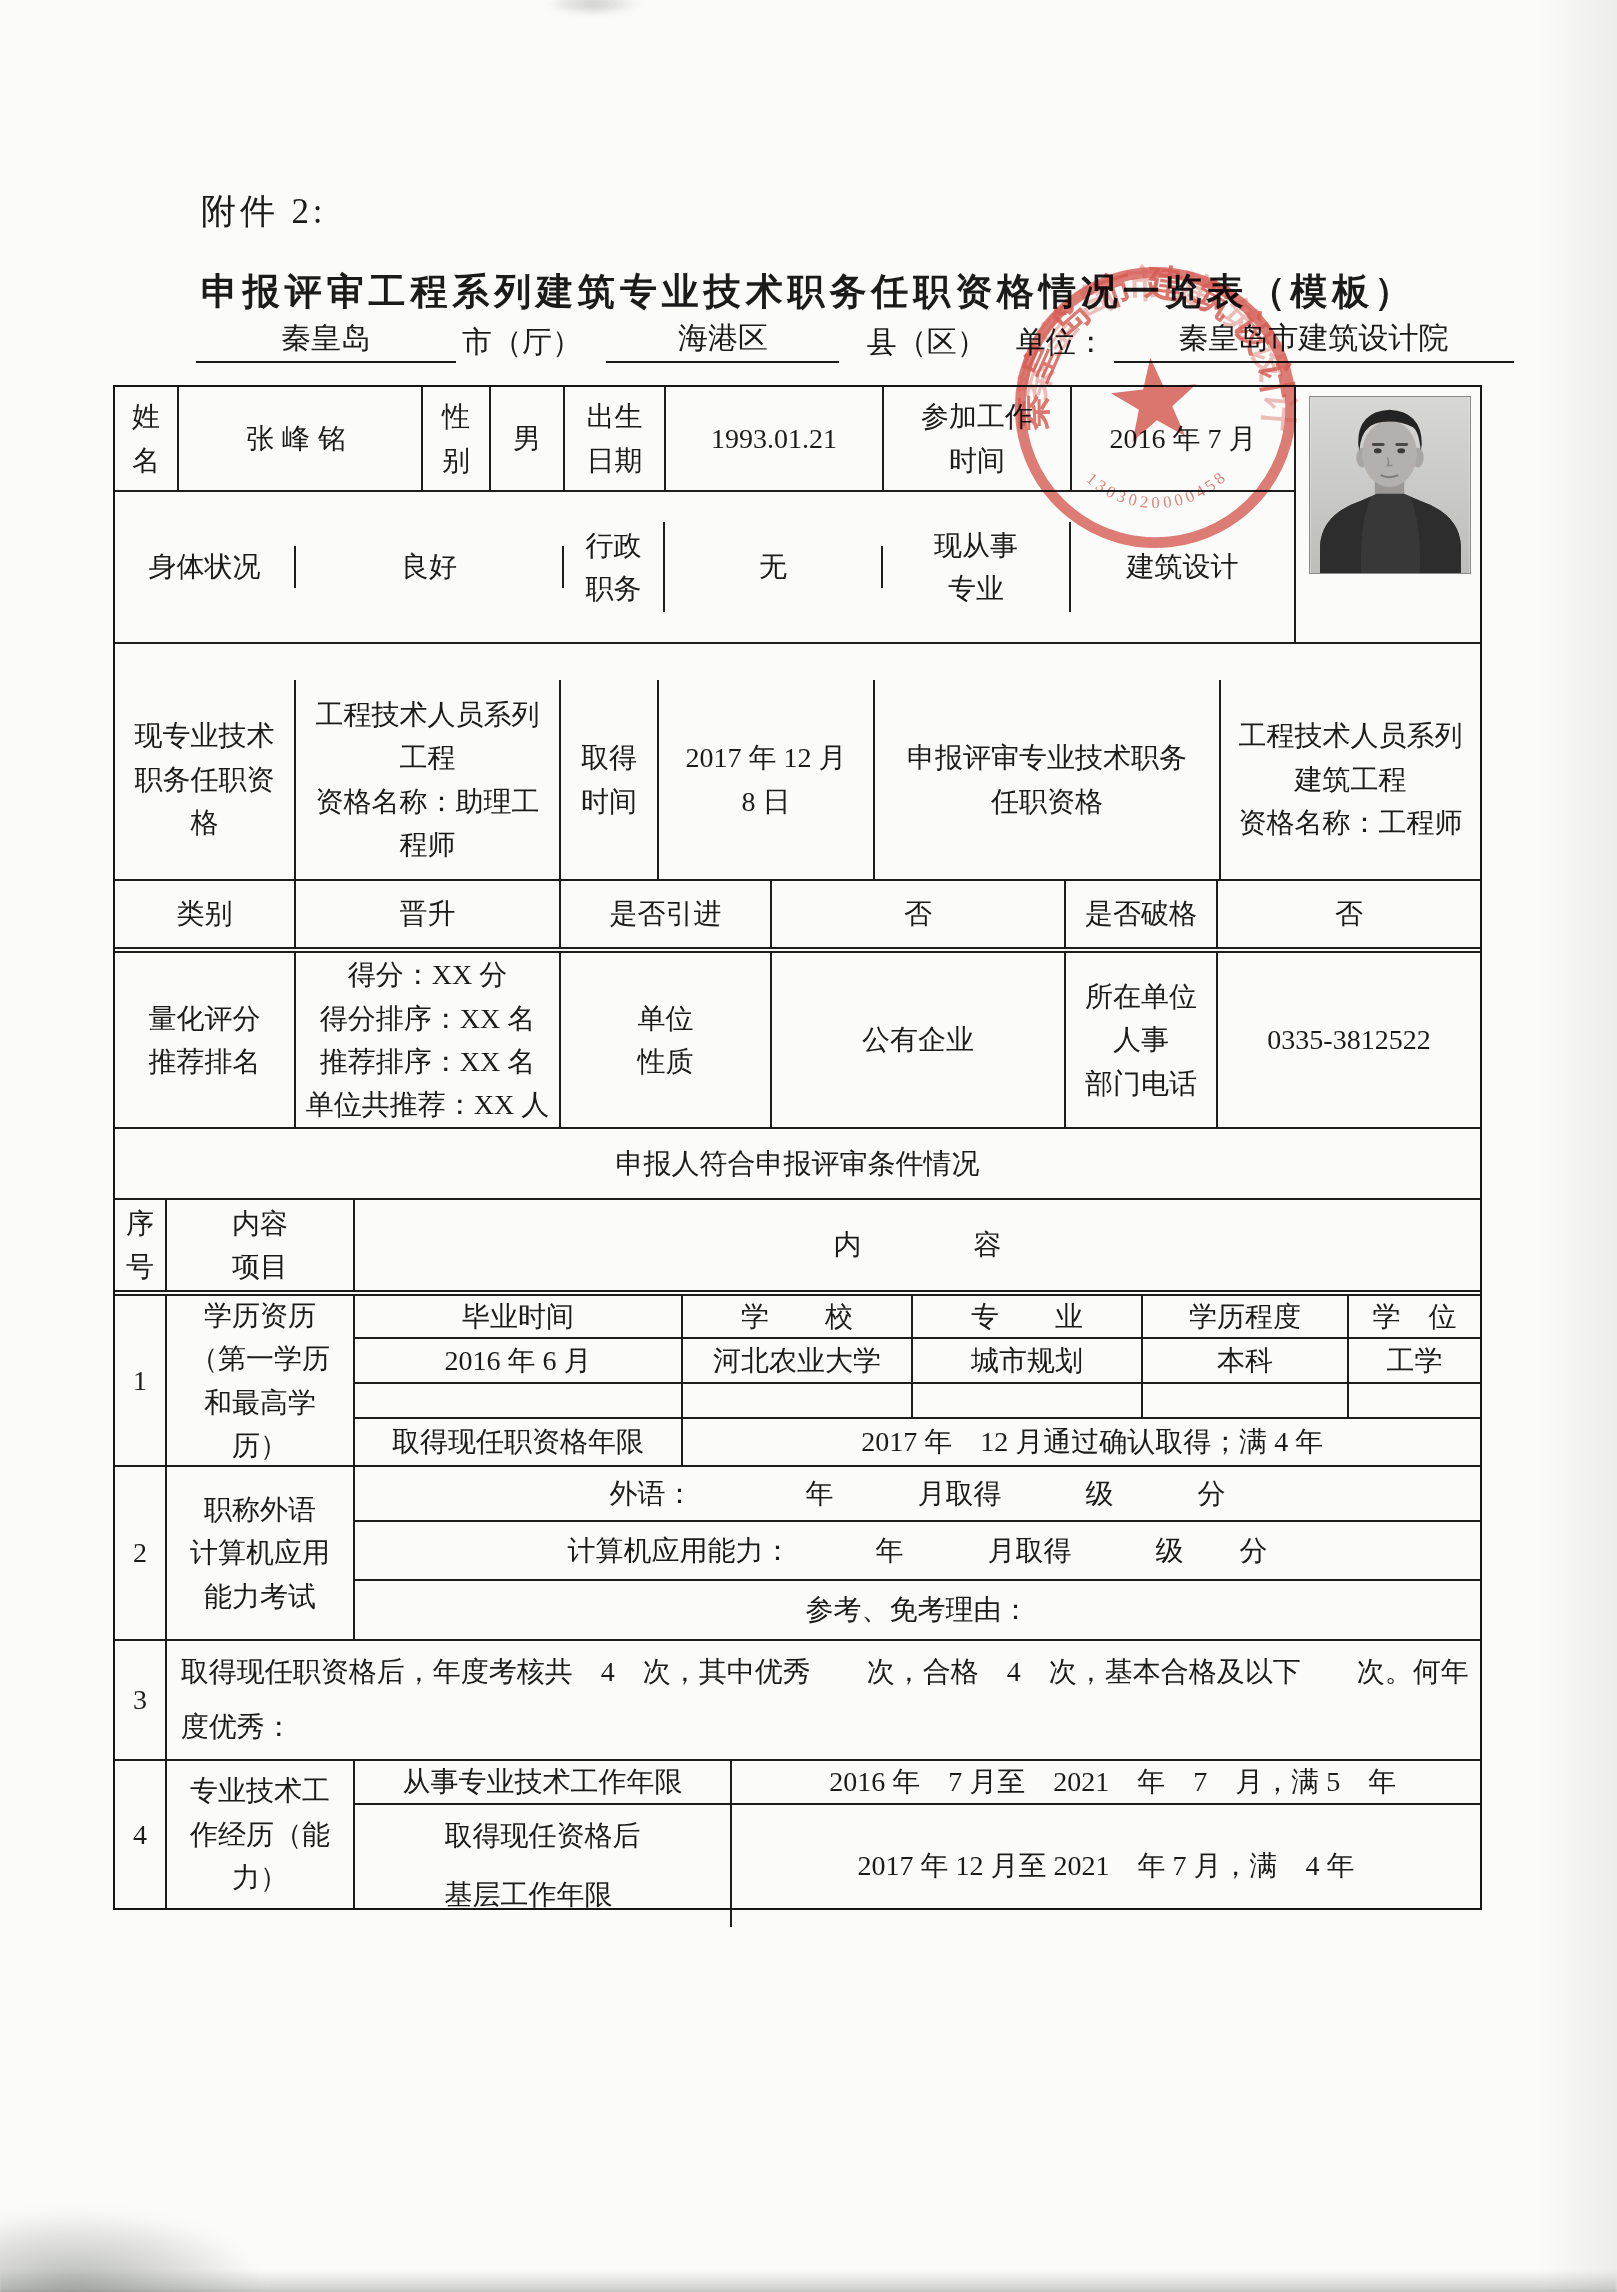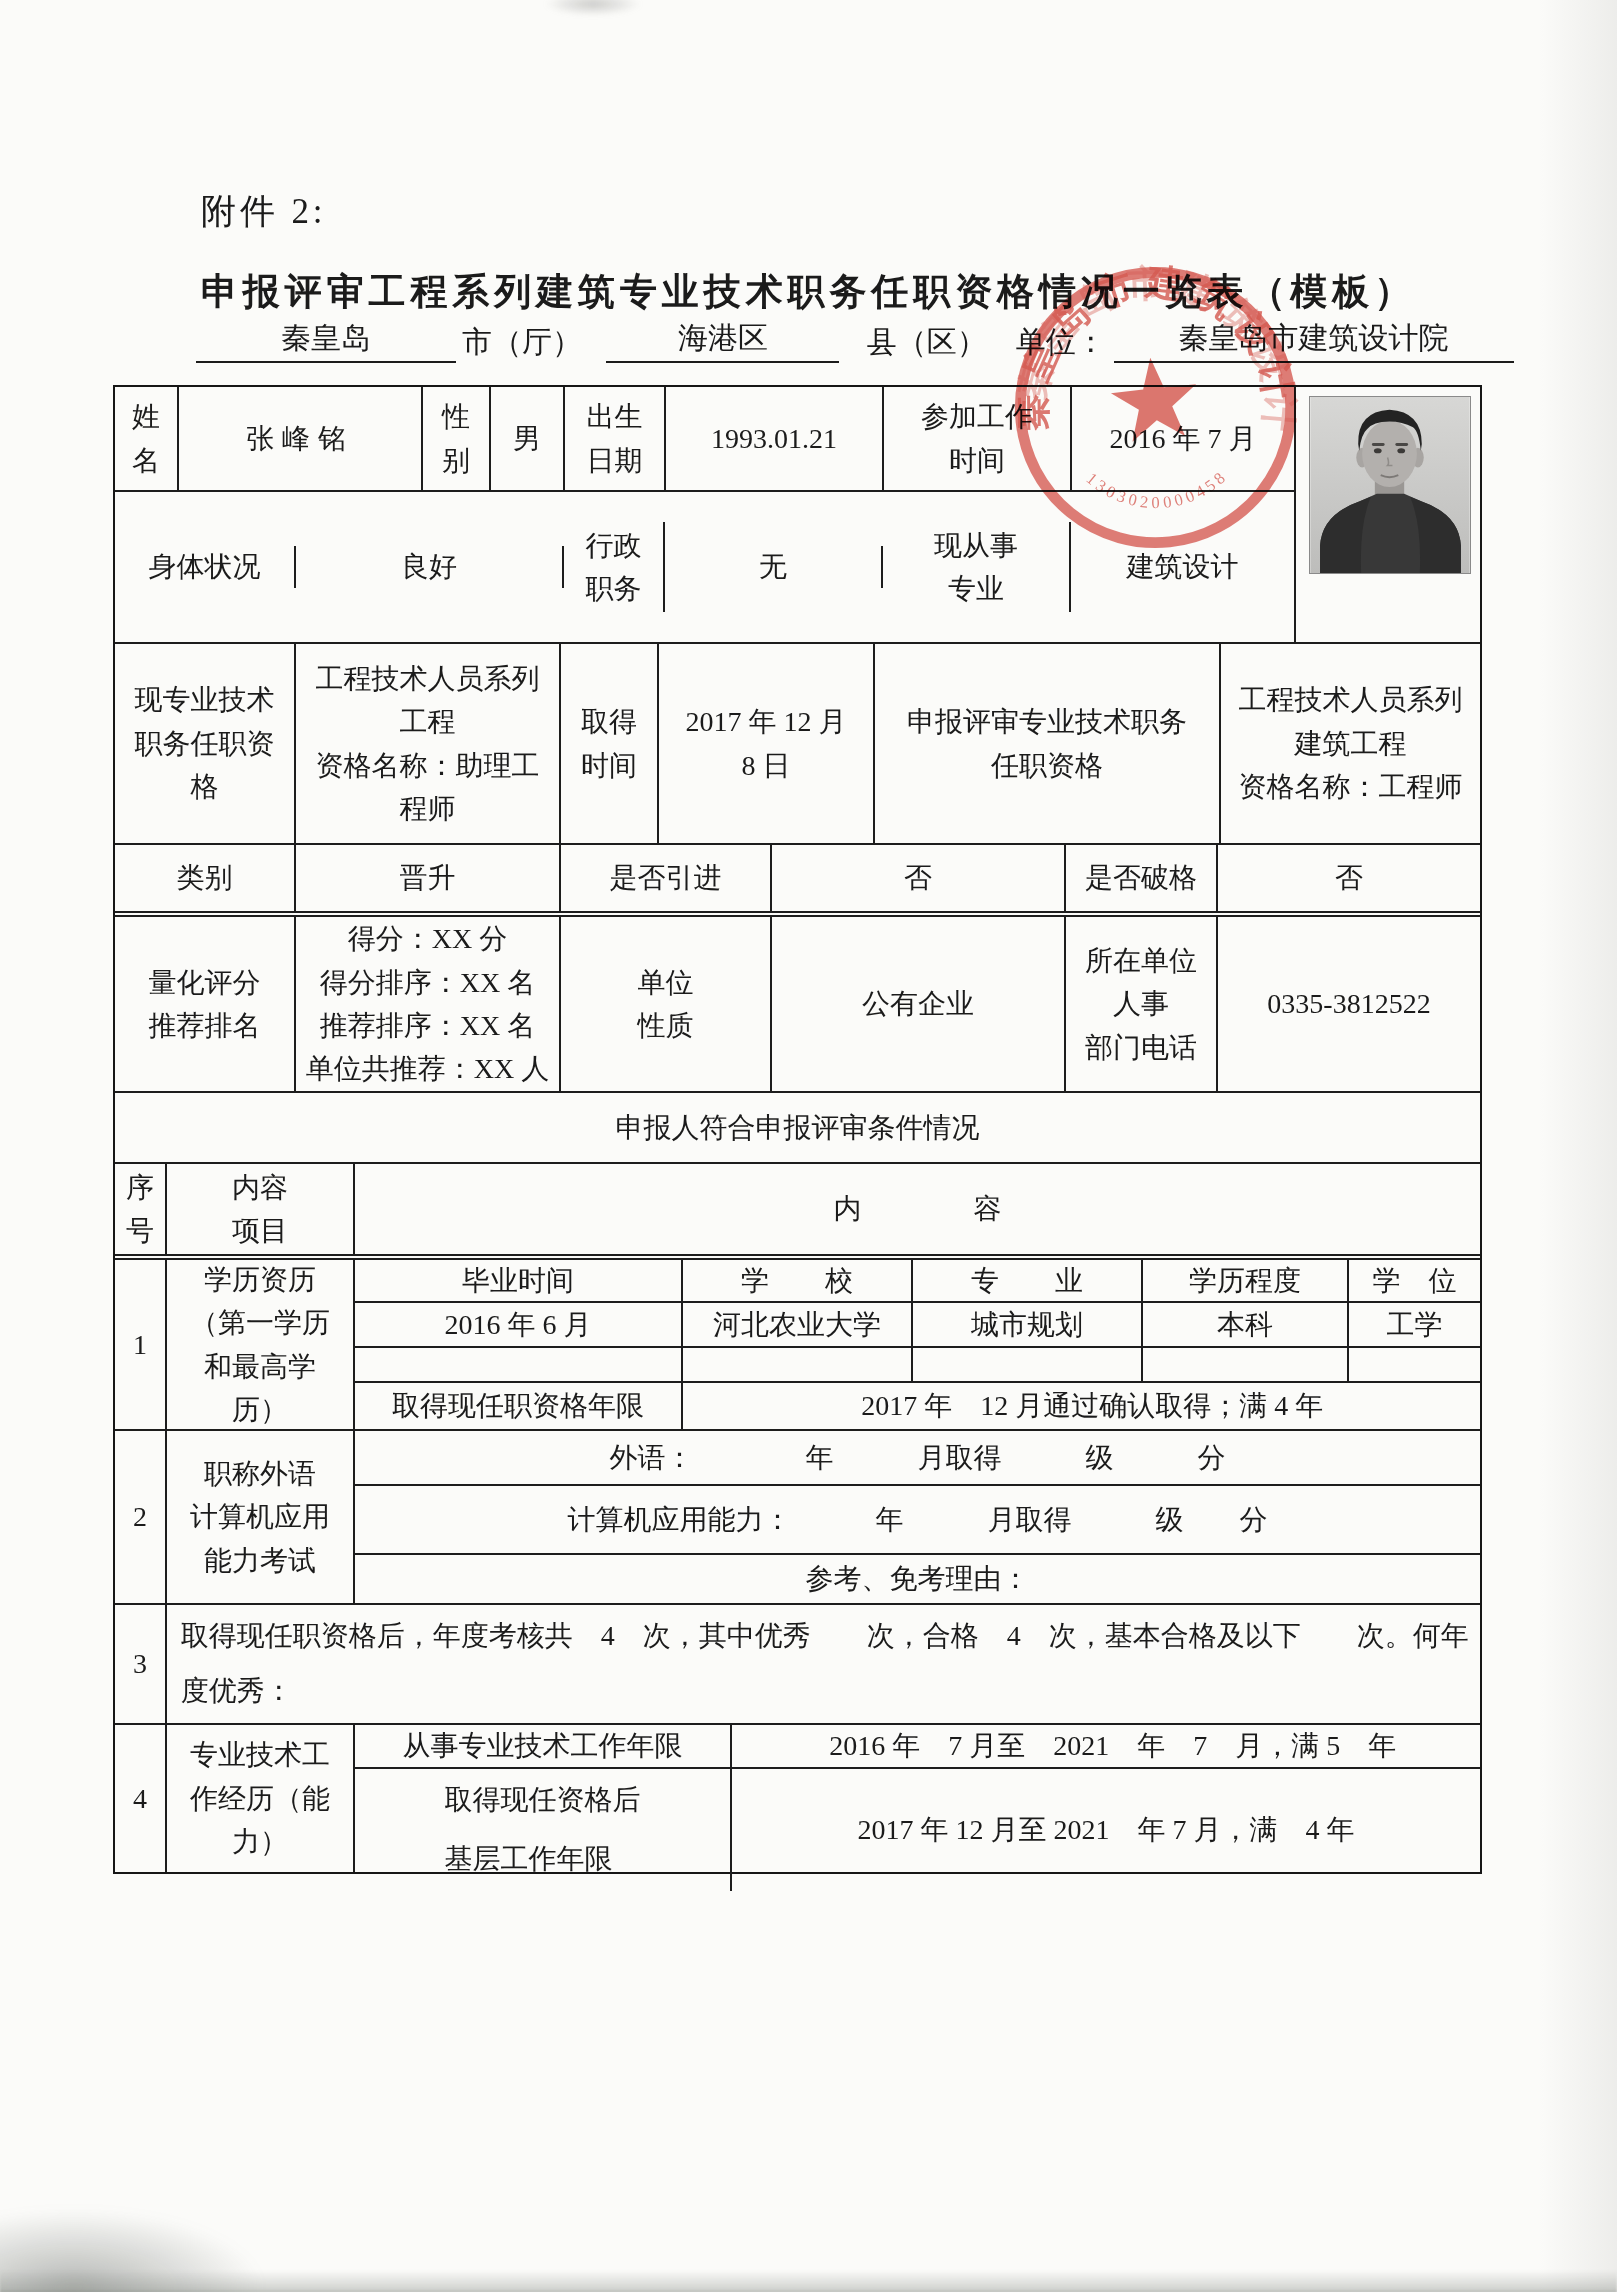--- a/index.html
+++ b/index.html
@@ -41,33 +41,33 @@
   .pre { white-space:pre-line; line-height:1.55; }
   .left { justify-content:flex-start; text-align:left; padding-left:13.7px; }
 
   .top-wrap { display:flex; height:257px; border-bottom:2px solid #1d1d1d; }
   .top-left { width:1181px; border-right:2px solid #1d1d1d; display:flex; flex-direction:column; }
   .r1 { height:105px; border-bottom:2px solid #1d1d1d; display:flex; }
   .r2 { flex:1; display:flex;align-items:center; }
   .photo-cell { flex:1; position:relative; }
   .photo-box { position:absolute; left:12.7px; top:8.8px; width:162px; height:178px; border:1px solid #8a8a8a; }
 
-  .r3 { height:201px; } .r4 { height:72px; } .r5 { height:176px; }
+  .r3 { height:201px;margin-top:36px; } .r4 { height:72px; } .r5 { height:176px; }
   .r6 { height:71px; }  .r7 { height:96px; }
   .r8 { height:171px; } .r9 { height:174px; } .r10 { height:120px; } .r11 { height:147px; }
 
   .no-col  { width:52px; }
   .itm-col { width:188px; }
   .content-col { flex:1; border-right:none; display:flex; flex-direction:column; padding:0; }
   .nrow { display:flex; border-bottom:2px solid #1d1d1d; }
   .nrow.nlast { border-bottom:none; flex:1; }
   .ncell { border-right:2px solid #1d1d1d; display:flex; align-items:center; justify-content:center; padding:2px 5.9px; }
   .ncell.endc { border-right:none; flex:1; }
   .nh1 { height:43px; } .nh2 { height:45px; } .nh3 { height:35px; }
-  .sub1 { height:55px; } .sub2 { height:69px; }
+  .sub1 { height:55px; } .sub2 { height:59px; }
   .s11a { height:71px; }
   .lbl385 { width:377px; }
 
   .lh2 { line-height:1.95; }
 
   
   .stamp { position:absolute; left:986px; top:238px; width:339px; height:339px;
            mix-blend-mode:multiply; transform:rotate(-6deg); pointer-events:none; }
 
   

